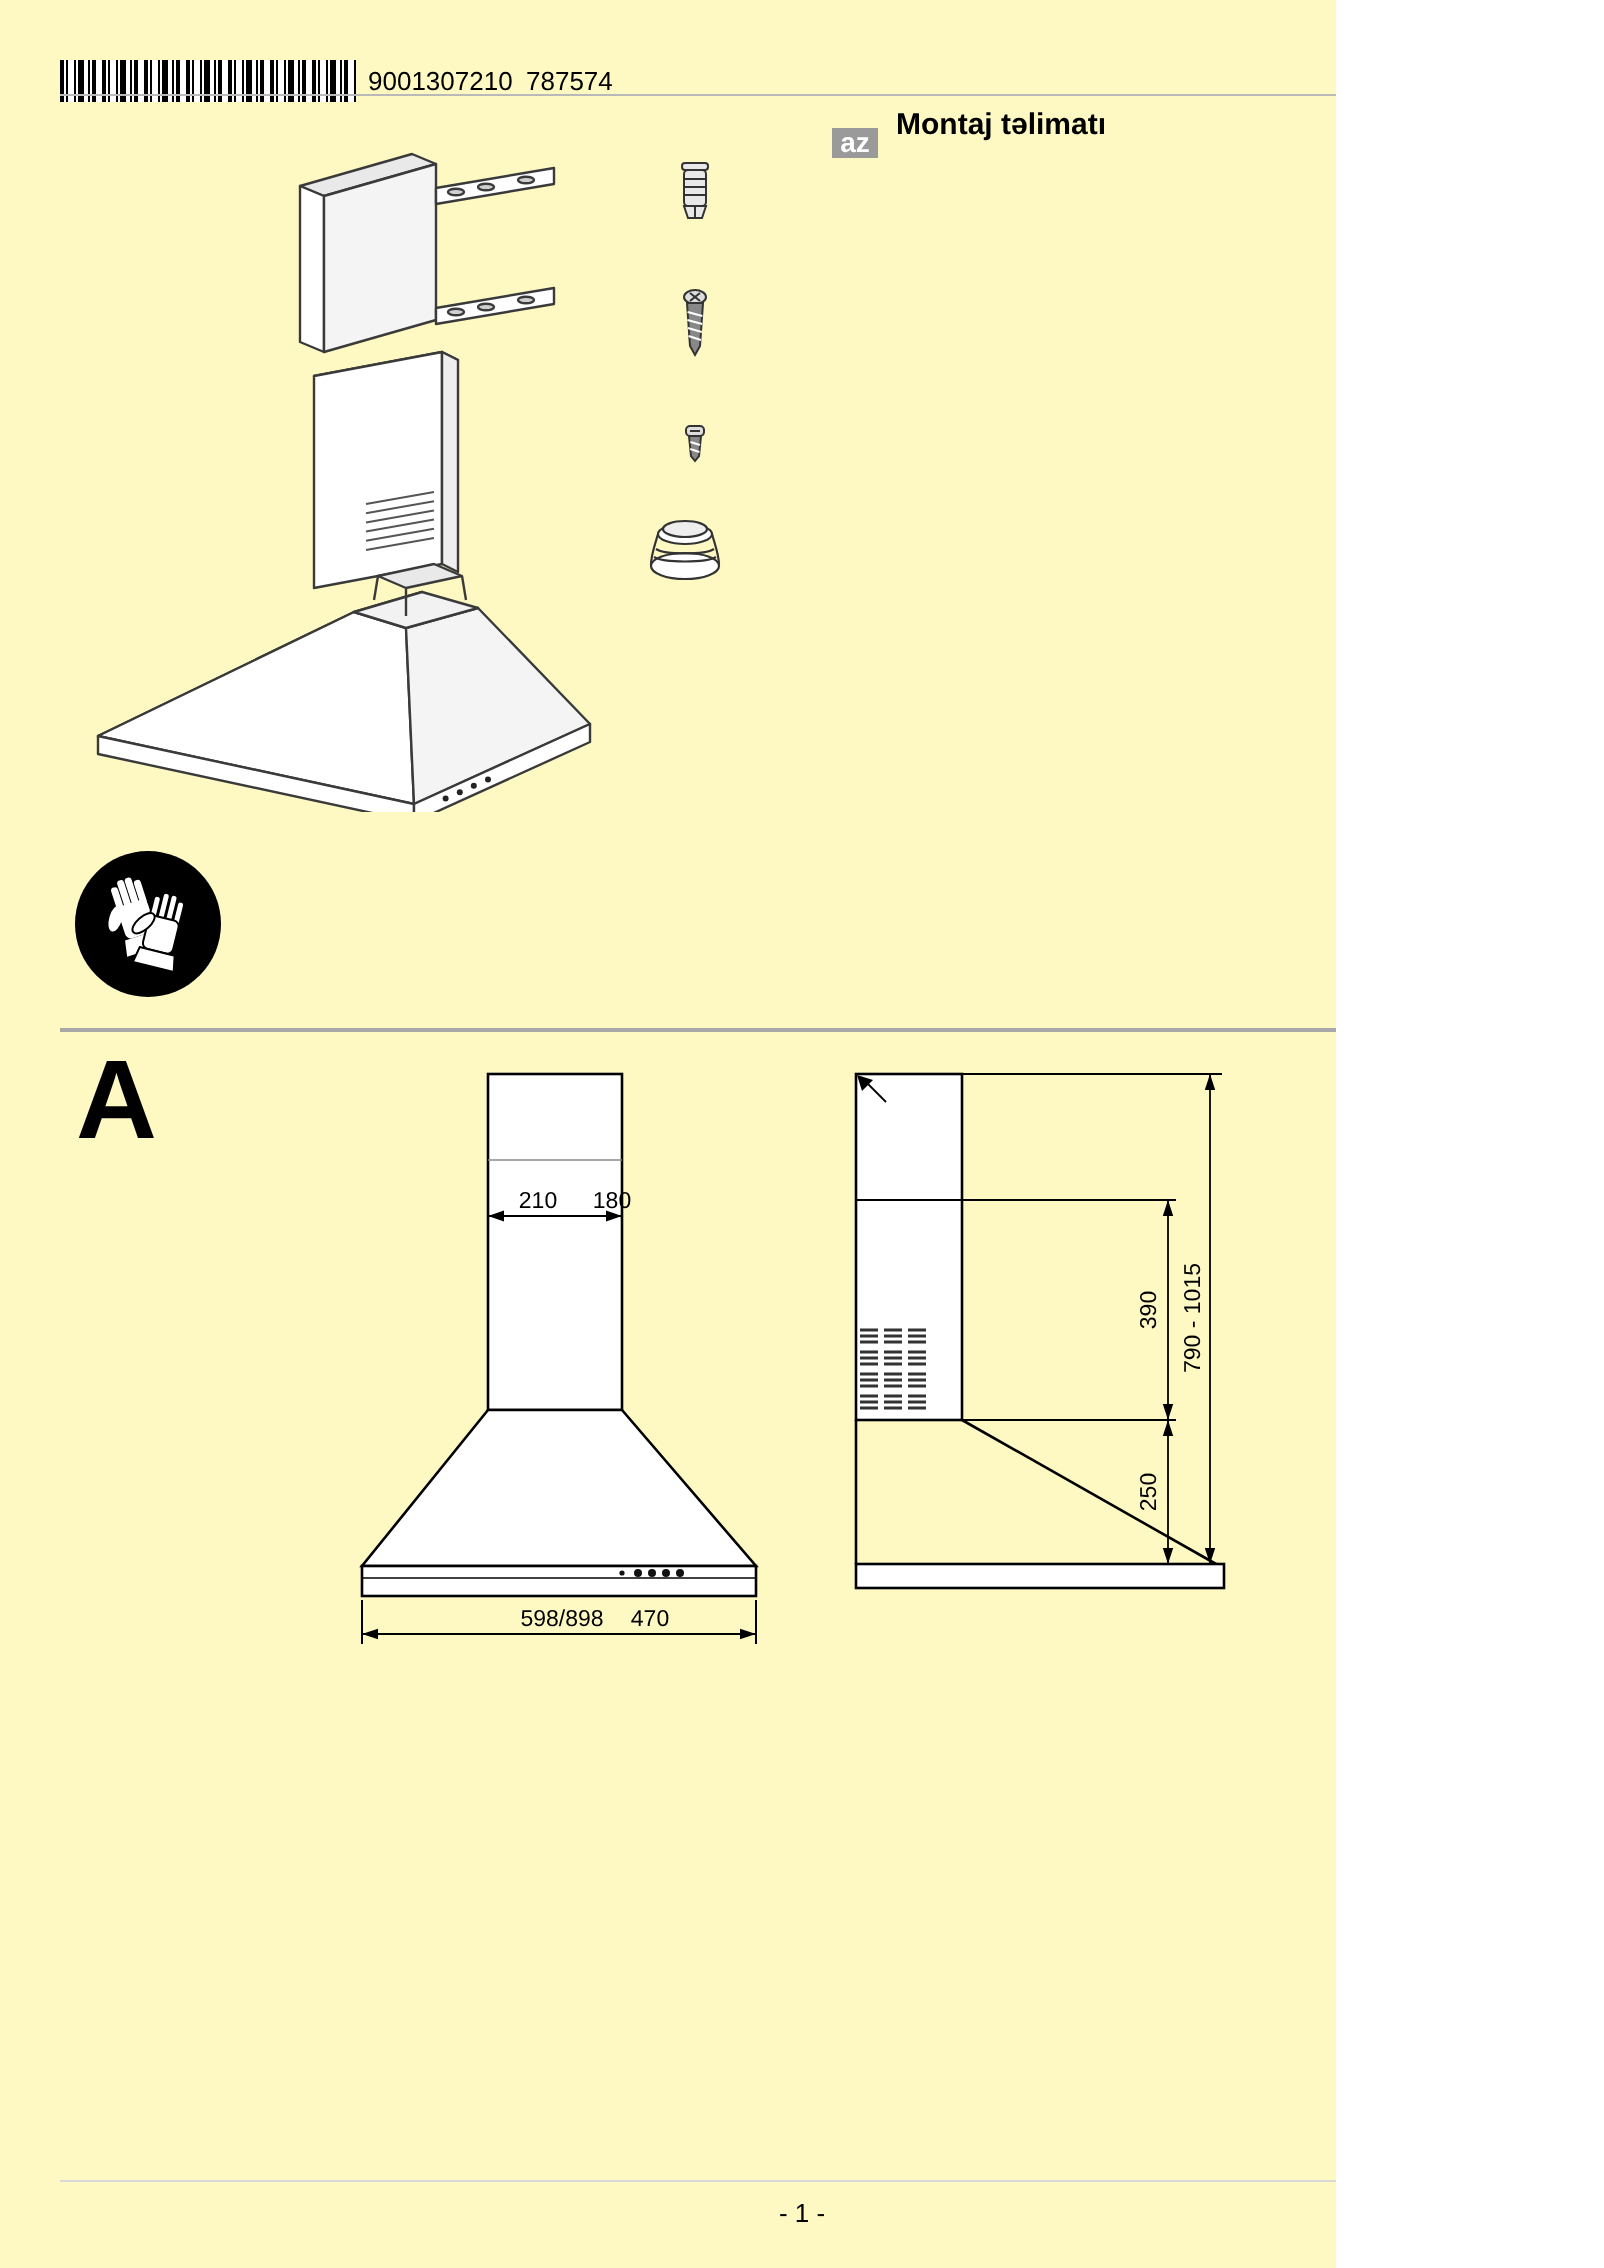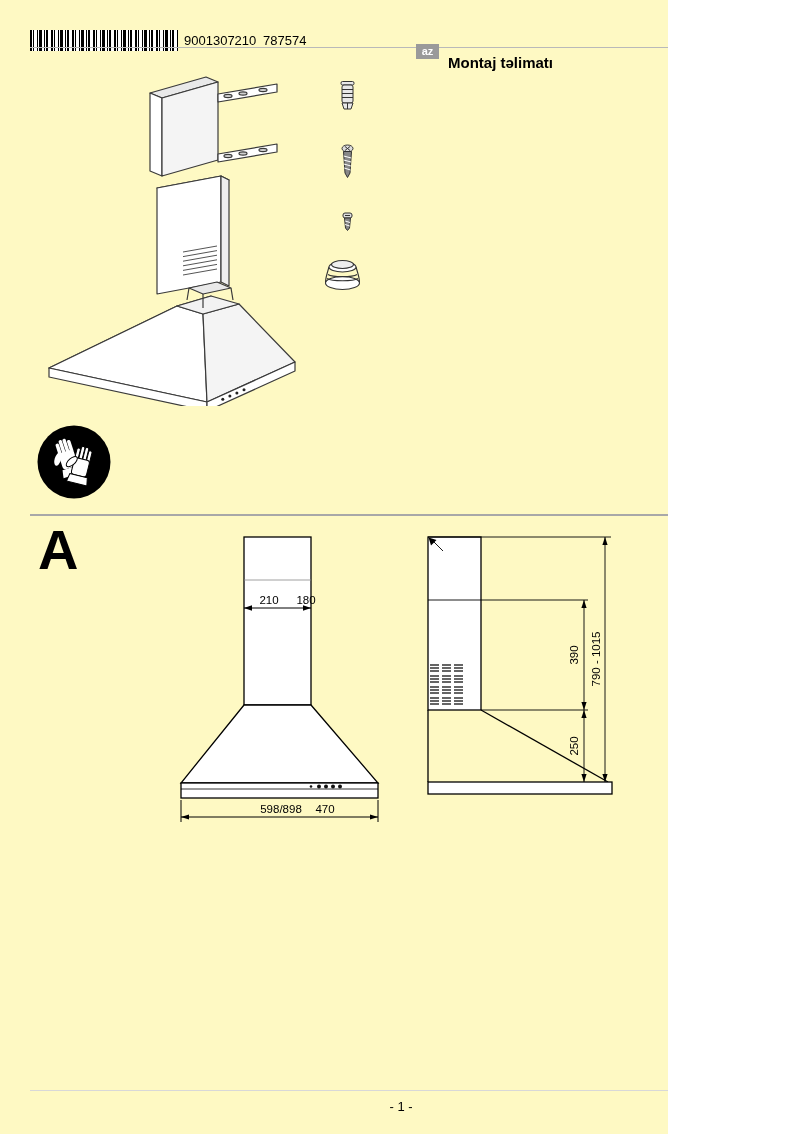--- a/index.html
+++ b/index.html
@@ -13,22 +13,22 @@
     left:30px; top:30px; width:148px; height:21px;
     background:repeating-linear-gradient(90deg,
       #000 0 2px,#fff 2px 3px,#000 3px 4px,#fff 4px 7px,#000 7px 8px,
       #fff 8px 9px,#000 9px 12px,#fff 12px 14px,#000 14px 15px,
       #fff 15px 16px,#000 16px 18px,#fff 18px 21px);
   }
   .barcode-num  { left:184px; top:33px; font-size:13px; line-height:16px; }
   .barcode-date { left:263px; top:33px; font-size:13px; line-height:16px; }
   .top-rule    { left:30px; top:47px;  width:742px; height:1px; background:#b9b9b9; }
   .lang-badge  {
-    left:416px; top:44px; width:23px; height:15px; background:#9a9a9a; color:#fff;
-    font-size:11px; font-weight:bold; text-align:center; line-height:15px;
+    left:416px; top:64px; width:23px; height:15px; background:#9a9a9a; color:#fff;
+    font-size:14px; font-weight:bold; text-align:center; line-height:15px;
   }
   .doc-title   { left:448px; top:54px; font-size:15px; font-weight:bold; }
   .mid-rule    { left:30px; top:514px; width:742px; height:2px; background:#a8a8a8; }
   .section-label { left:38px; top:522px; font-size:56px; font-weight:bold; line-height:1; }
   .bottom-rule { left:30px; top:1090px; width:742px; height:1px; background:#d8d8d8; }
   .footer-page { left:0; top:1099px; width:802px; text-align:center; font-size:13px; }
   svg text { font-family:"Liberation Sans","DejaVu Sans",sans-serif; fill:#000; }
 </style>
 </head>
 <body>

